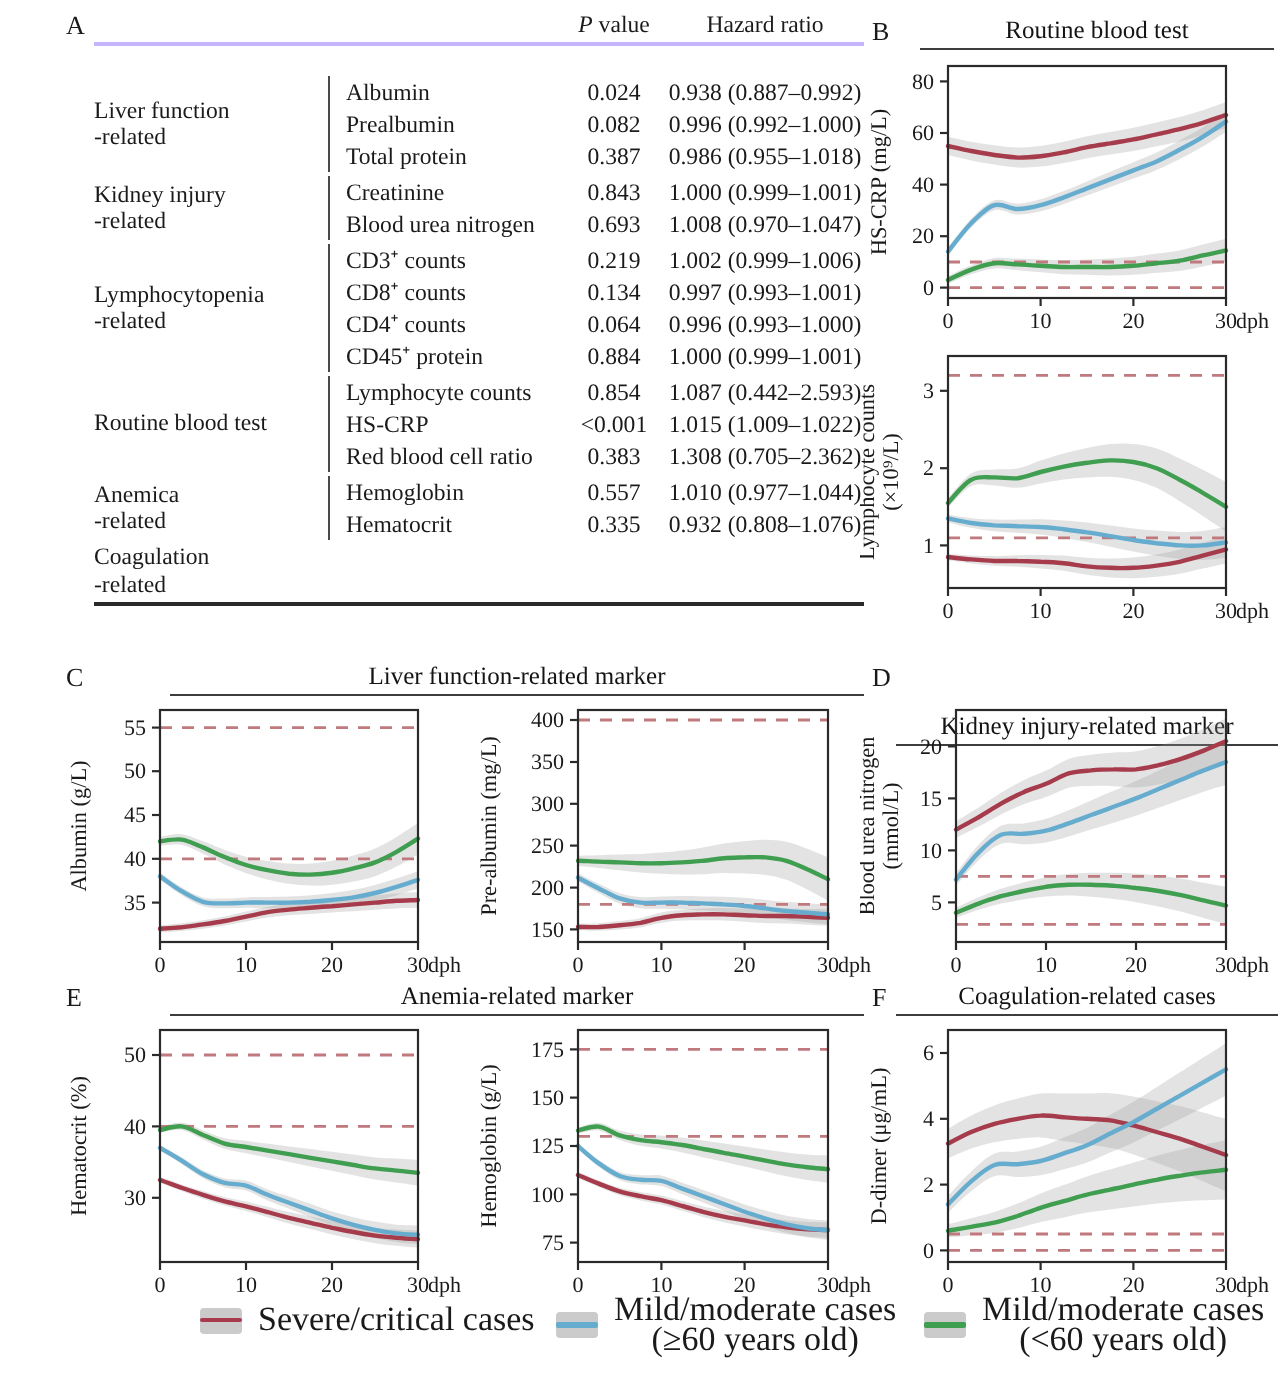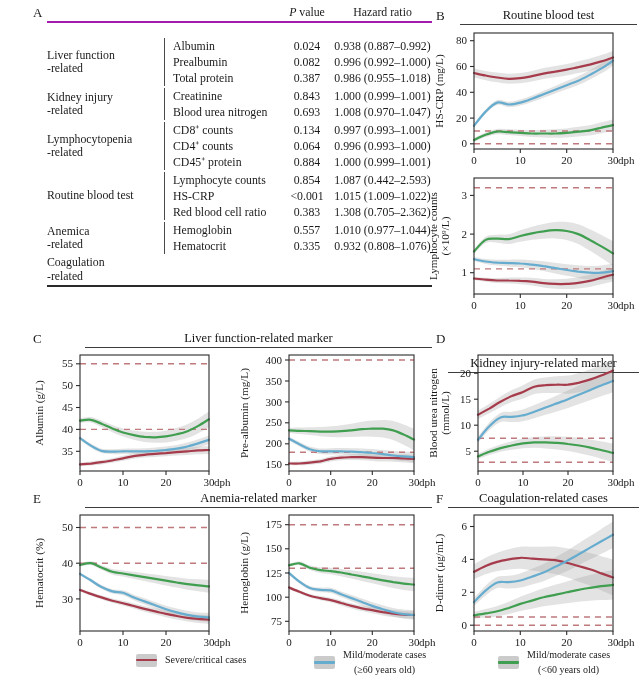--- a/index.html
+++ b/index.html
@@ -15,21 +15,21 @@
             border-bottom:1.5px solid #3d3d3d; height:17px; line-height:15px;
             white-space:nowrap; color:#141414; }
   #title-b{left:460px;top:8px;width:177px;}
   #title-c{left:85px;top:331px;width:347px;}
   #title-d{left:448px;top:331px;width:191px;margin-top:25px;}
   #title-e{left:85px;top:491px;width:347px;}
   #title-f{left:448px;top:491px;width:191px;}
 
   
   #tableA { position:absolute; left:47px; top:5px; width:385px; font-size:11.8px; white-space:nowrap; }
-  .thead { display:flex; align-items:flex-end; height:18px; border-bottom:2px solid #a21caf; padding-bottom:1px; }
+  .thead { display:flex; align-items:flex-end; height:18px; border-bottom:2px solid #c4b5fd; padding-bottom:1px; }
   .thead .sp { width:234px; }
   .thead .hp { width:52px; text-align:center; }
   .thead .hh { flex:1; text-align:center; }
   .thead i { font-style:italic; }
   #table-body { border-bottom:2px solid #2a2a2a; padding-bottom:1px; padding-top:14px; }
   .grp { display:flex; align-items:center; padding:1px 0; }
   .grp-label { width:117px; line-height:13.5px; }
   .grp-rows { flex:1; border-left:1.5px solid #4a4a4a; padding-left:8px; }
   .trow { display:flex; height:16px; line-height:16px; }
   .trow .m { width:108px; }
@@ -39,21 +39,21 @@
   
   .chart { position:absolute; }
   #chart-hs_crp{left:430px;top:28px;}   #chart-lymphocyte{left:430px;top:173px;}
   #chart-albumin{left:30px;top:350px;}  #chart-prealbumin{left:235px;top:350px;} #chart-bun{left:430px;top:350px;}
   #chart-hematocrit{left:30px;top:510px;} #chart-hemoglobin{left:235px;top:510px;} #chart-ddimer{left:430px;top:510px;}
   .chart text { font-family:"Liberation Serif", serif; fill:#1a1a1a; }
   .chart .tick { font-size:11px; }
   .chart .ylab { font-size:11.2px; }
 
   
-  .legend-item { position:absolute; display:flex; align-items:center; gap:8px; font-size:10px;margin-left:36px; }
+  .legend-item { position:absolute; display:flex; align-items:center; gap:8px; font-size:17px; }
   #leg-1{left:100px;top:653px;} #leg-2{left:278px;top:648px;} #leg-3{left:462px;top:648px;}
   .swatch { width:21px; height:13px; background:#cbcbcb; border-radius:2px; position:relative; flex:0 0 auto; }
   .swline { position:absolute; left:0; right:0; top:5px; height:2.6px; border-radius:1px; }
   .legend-text { text-align:center; line-height:14.5px; white-space:nowrap; }
   .legend-text span { display:block; }
 </style>
 </head>
 <body>
 
 <span class="plabel" id="pl-a">A</span>
@@ -107,20 +107,25 @@
           <div class="trow">
             <span class="m">Blood urea nitrogen</span>
             <span class="p">0.693</span>
             <span class="h">1.008 (0.970–1.047)</span>
           </div>
         </div>
       </div>
       <div class="grp">
         <div class="grp-label">Lymphocytopenia<br>-related</div>
         <div class="grp-rows">
+          <div class="trow">
+            <span class="m">CD3⁺ counts</span>
+            <span class="p">0.219</span>
+            <span class="h">1.002 (0.999–1.006)</span>
+          </div>
           <div class="trow">
             <span class="m">CD8⁺ counts</span>
             <span class="p">0.134</span>
             <span class="h">0.997 (0.993–1.001)</span>
           </div>
           <div class="trow">
             <span class="m">CD4⁺ counts</span>
             <span class="p">0.064</span>
             <span class="h">0.996 (0.993–1.000)</span>
           </div>

